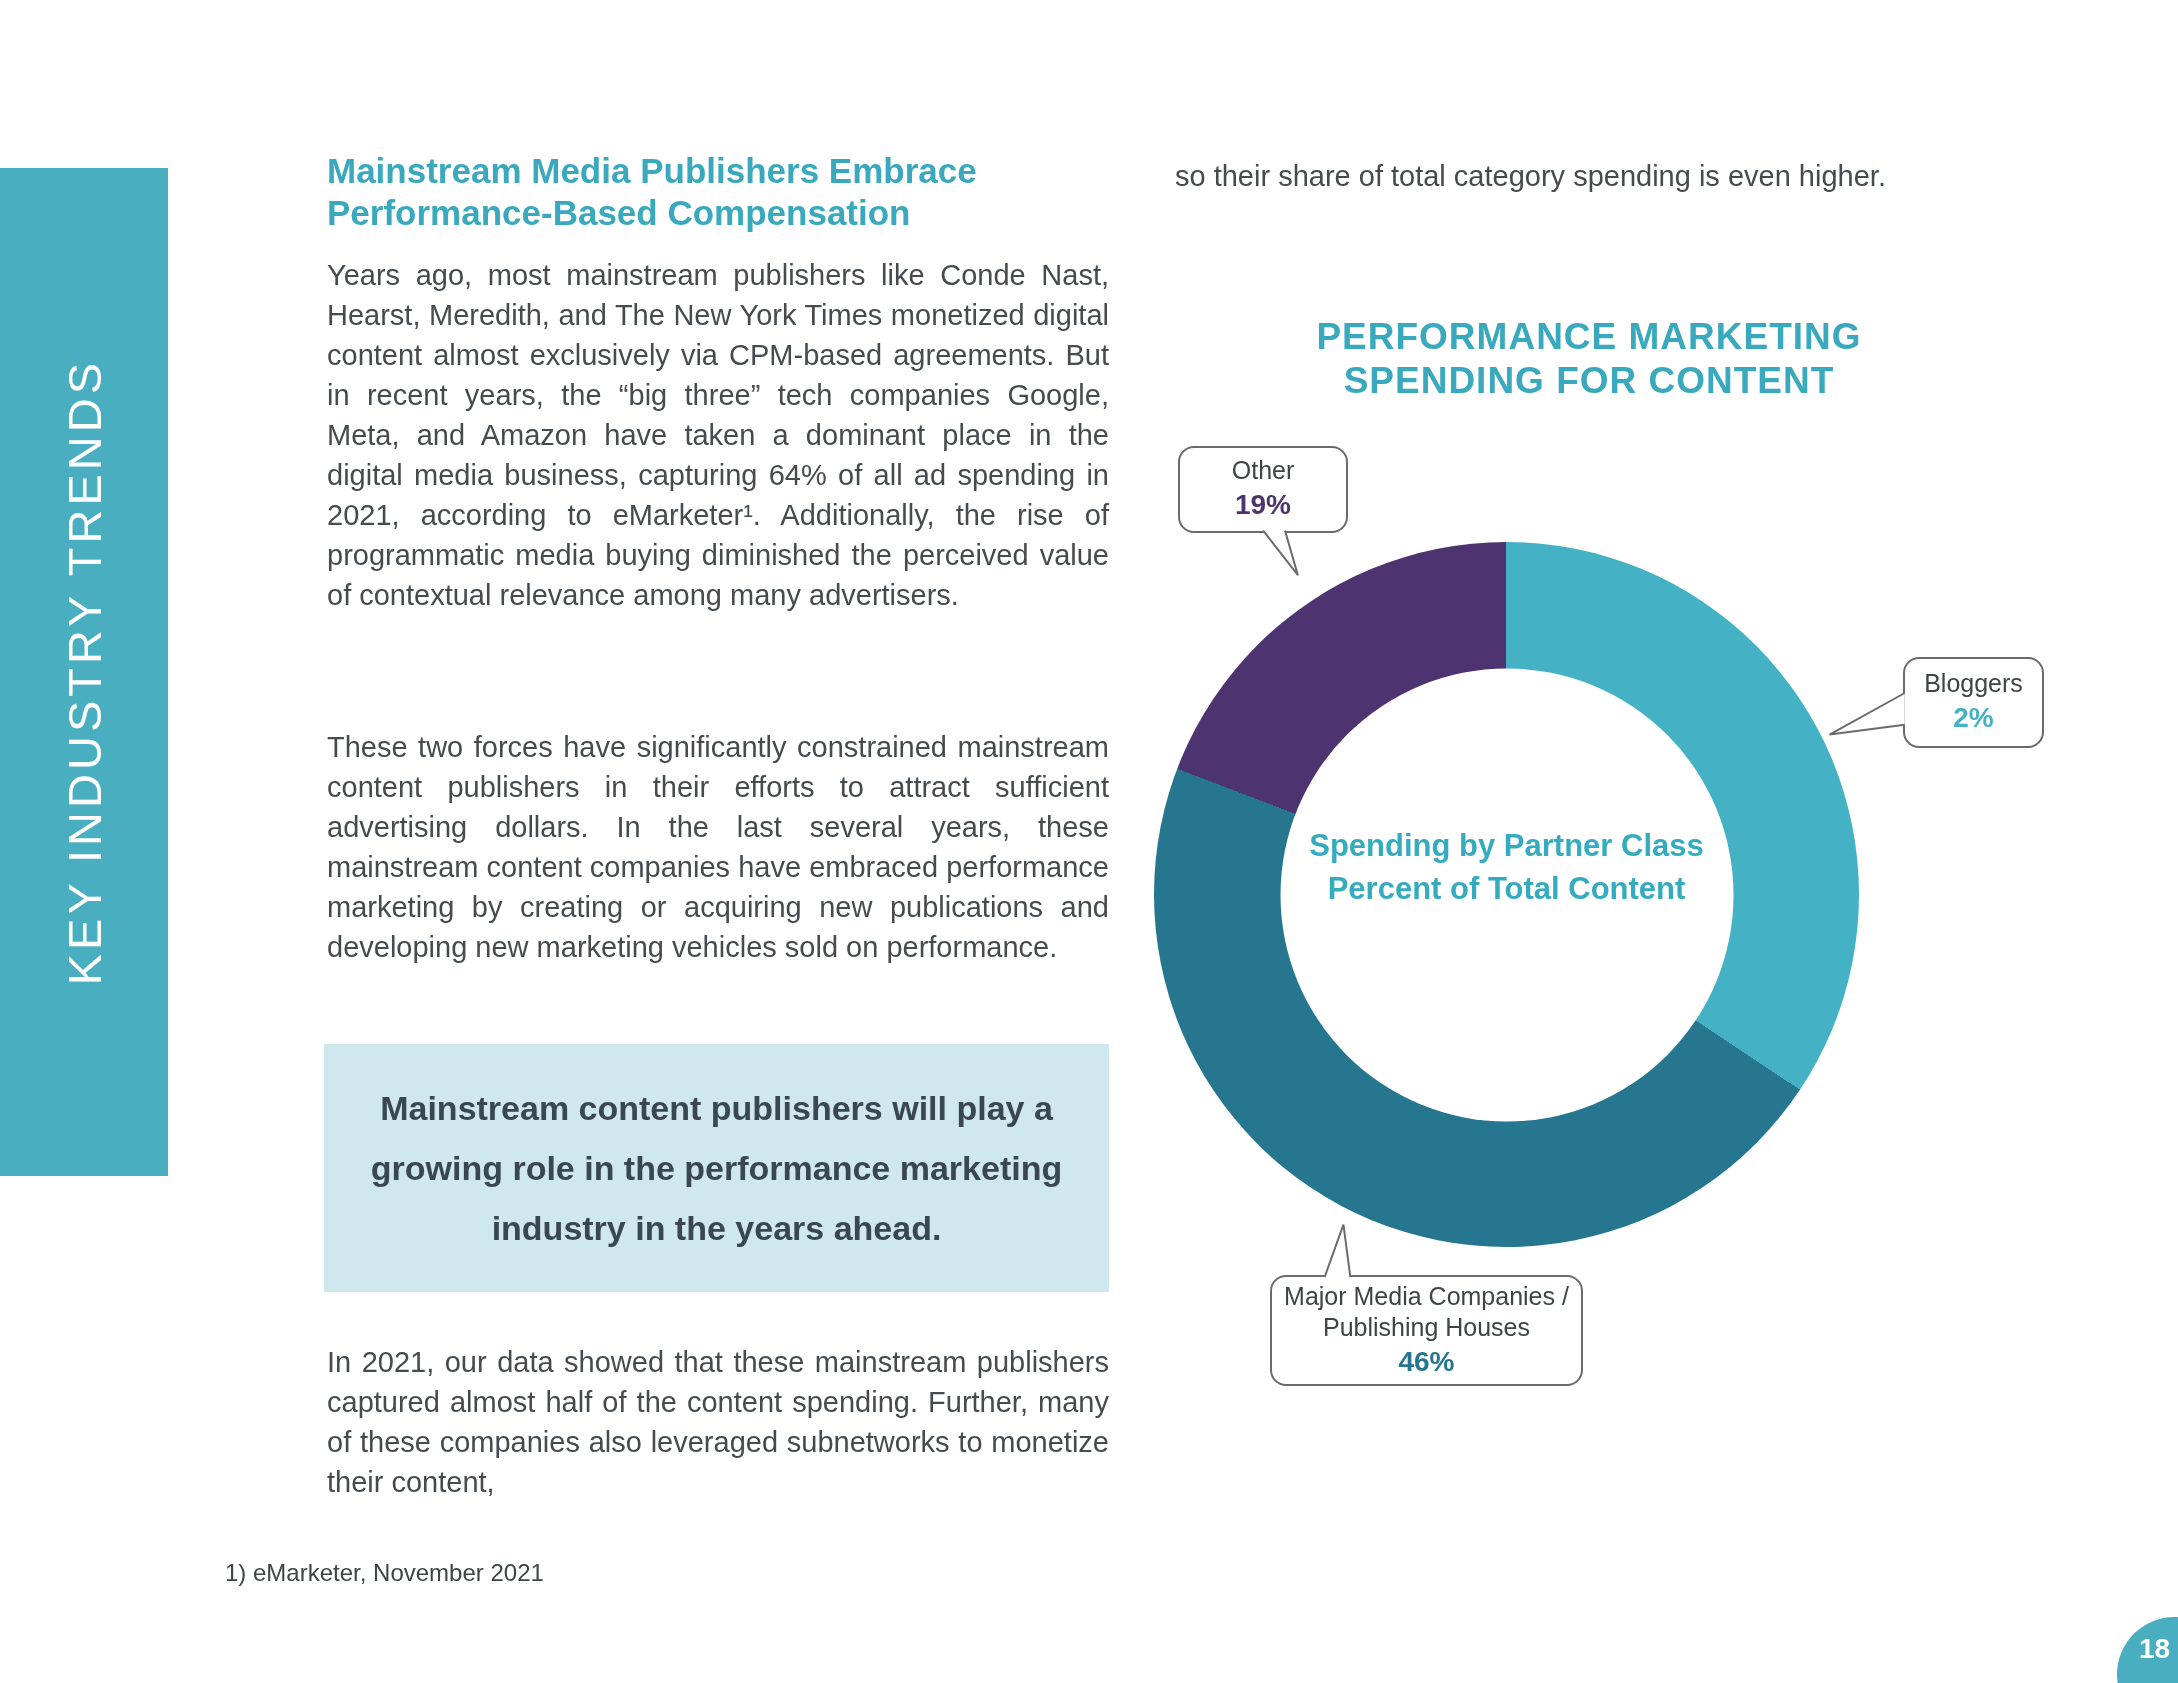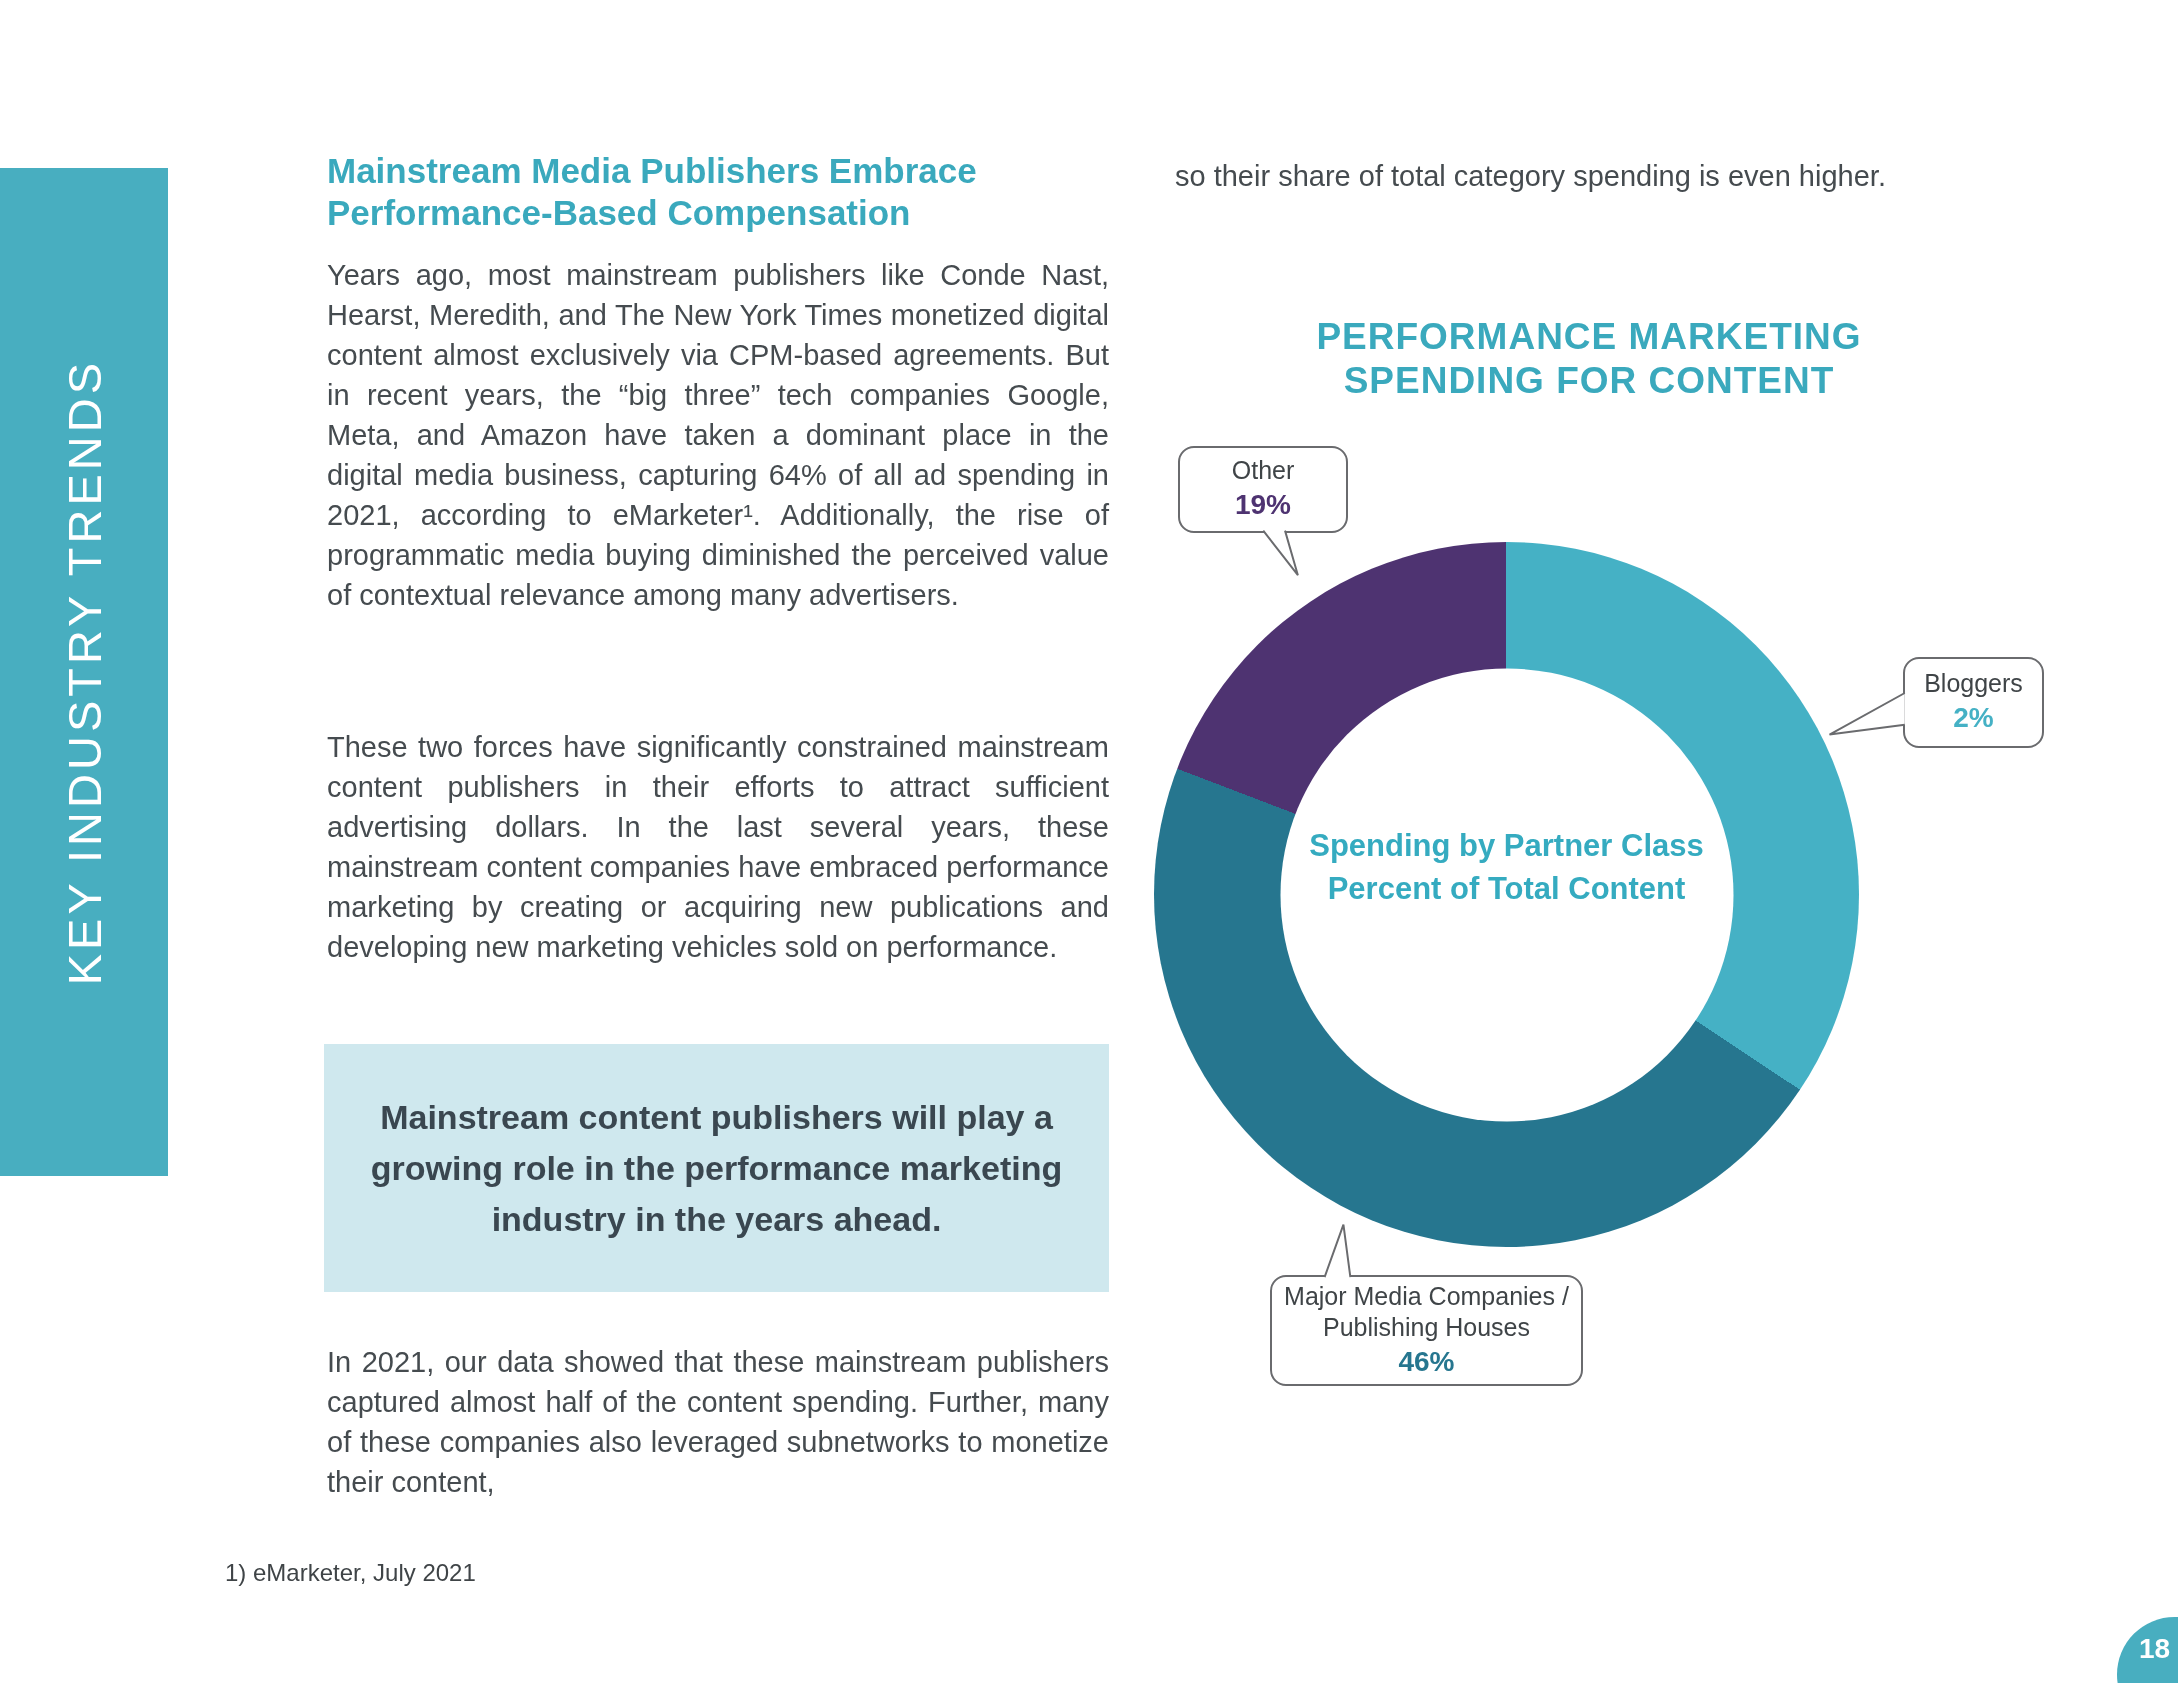--- a/index.html
+++ b/index.html
@@ -15,21 +15,21 @@
   
   .heading{position:absolute;left:327px;top:150px;width:764px;margin:0;
            font-size:35px;line-height:42px;font-weight:600;color:var(--heading_teal,#3aa9bd);}
   .para{position:absolute;left:327px;width:782px;margin:0;font-size:29px;line-height:40px;
         color:var(--body_text,#454b4f);text-align:justify;}
   .para-1{top:255px;}
   .para-2{top:727px;}
   .para-3{top:1342px;}
   .callout{position:absolute;left:324px;top:1044px;width:785px;height:248px;
            background:var(--callout_bg,#cfe8ee);display:flex;align-items:center;justify-content:center;}
-  .callout p{width:703px;margin:0;text-align:center;font-size:34px;line-height:51px;
+  .callout p{width:703px;margin:0;text-align:center;font-size:34px;line-height:60px;
              font-weight:700;color:var(--callout_text,#3a4750);}
   .footnote{position:absolute;left:225px;top:1559px;margin:0;font-size:24px;
             color:var(--label_text,#3f4447);}
 
   
   .intro{position:absolute;left:1175px;top:156px;width:792px;}
   .chart-title{position:absolute;left:1292px;top:315px;width:594px;text-align:center;
                color:var(--heading_teal,#3aa9bd);font-size:37px;line-height:44px;
                font-weight:600;letter-spacing:1px;}
 
@@ -73,21 +73,21 @@
   <p class="para para-1">Years ago, most mainstream publishers like Conde Nast, Hearst, Meredith, and The New York Times monetized digital content almost exclusively via CPM-based agreements. But in recent years, the “big three” tech companies Google, Meta, and Amazon have taken a dominant place in the digital media business, capturing 64% of all ad spending in 2021, according to eMarketer¹. Additionally, the rise of programmatic media buying diminished the perceived value of contextual relevance among many advertisers.</p>
 
   <p class="para para-2">These two forces have significantly constrained mainstream content publishers in their efforts to attract sufficient advertising dollars. In the last several years, these mainstream content companies have embraced performance marketing by creating or acquiring new publications and developing new marketing vehicles sold on performance.</p>
 
   <div class="callout">
     <p>Mainstream content publishers will play a growing role in the performance marketing industry in the years ahead.</p>
   </div>
 
   <p class="para para-3">In 2021, our data showed that these mainstream publishers captured almost half of the content spending. Further, many of these companies also leveraged subnetworks to monetize their content,</p>
 
-  <p class="footnote">1) eMarketer, July 2021</p>
+  <p class="footnote">1) eMarketer, November 2021</p>
 
   <p class="para intro">so their share of total category spending is even higher.</p>
 
   <div class="chart-title">
     <div>PERFORMANCE MARKETING</div>
     <div>SPENDING FOR CONTENT</div>
   </div>
 
   <div class="donut">
     <div class="ring" style="background: conic-gradient(rgb(69, 177, 197) 0%, rgb(69, 177, 197) 34.3434%, rgb(38, 118, 143) 34.3434%, rgb(38, 118, 143) 80.8081%, rgb(78, 51, 113) 80.8081%, rgb(78, 51, 113) 100%);"></div>

